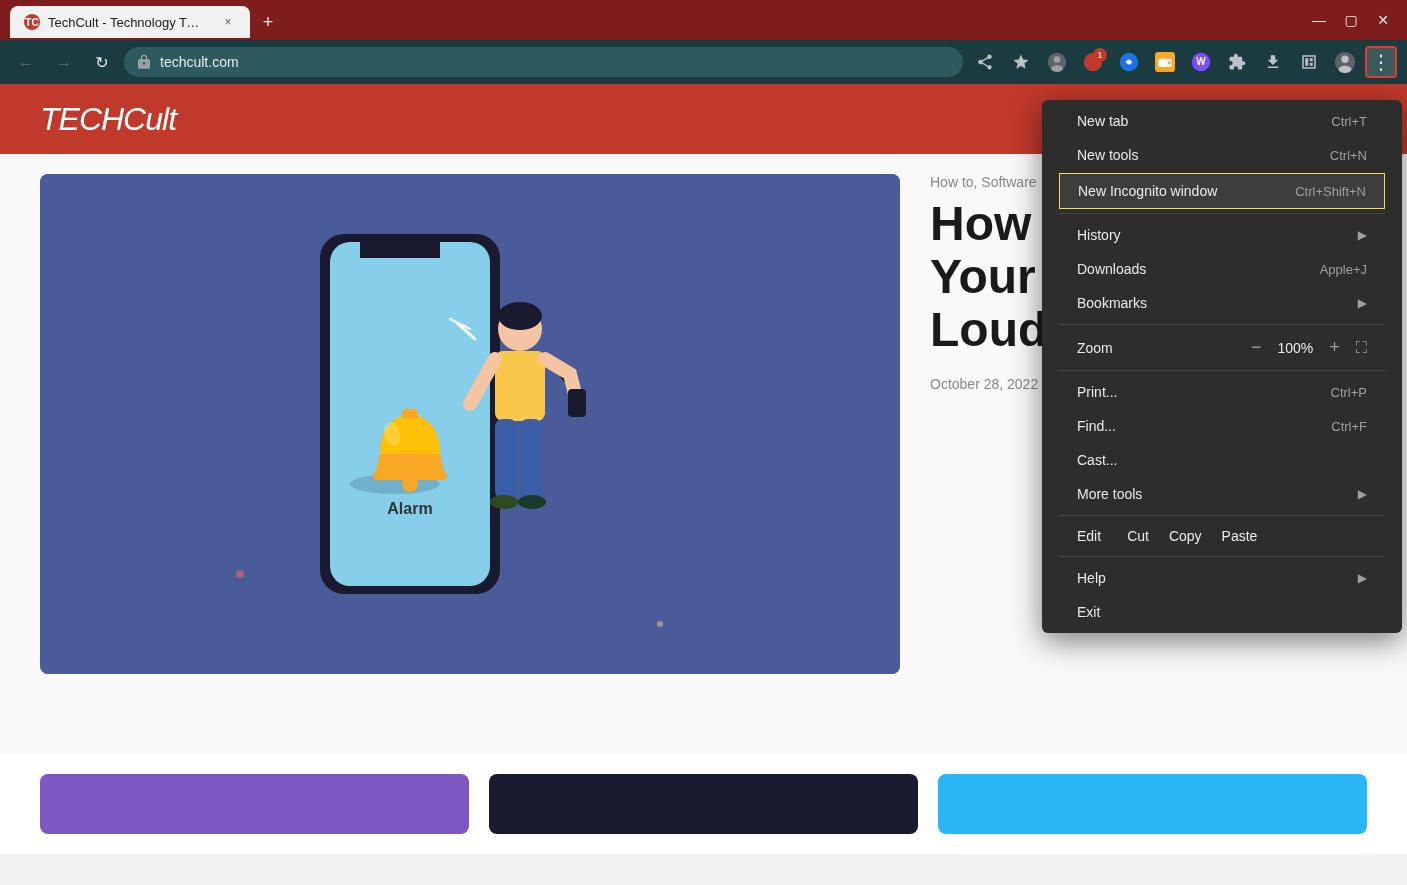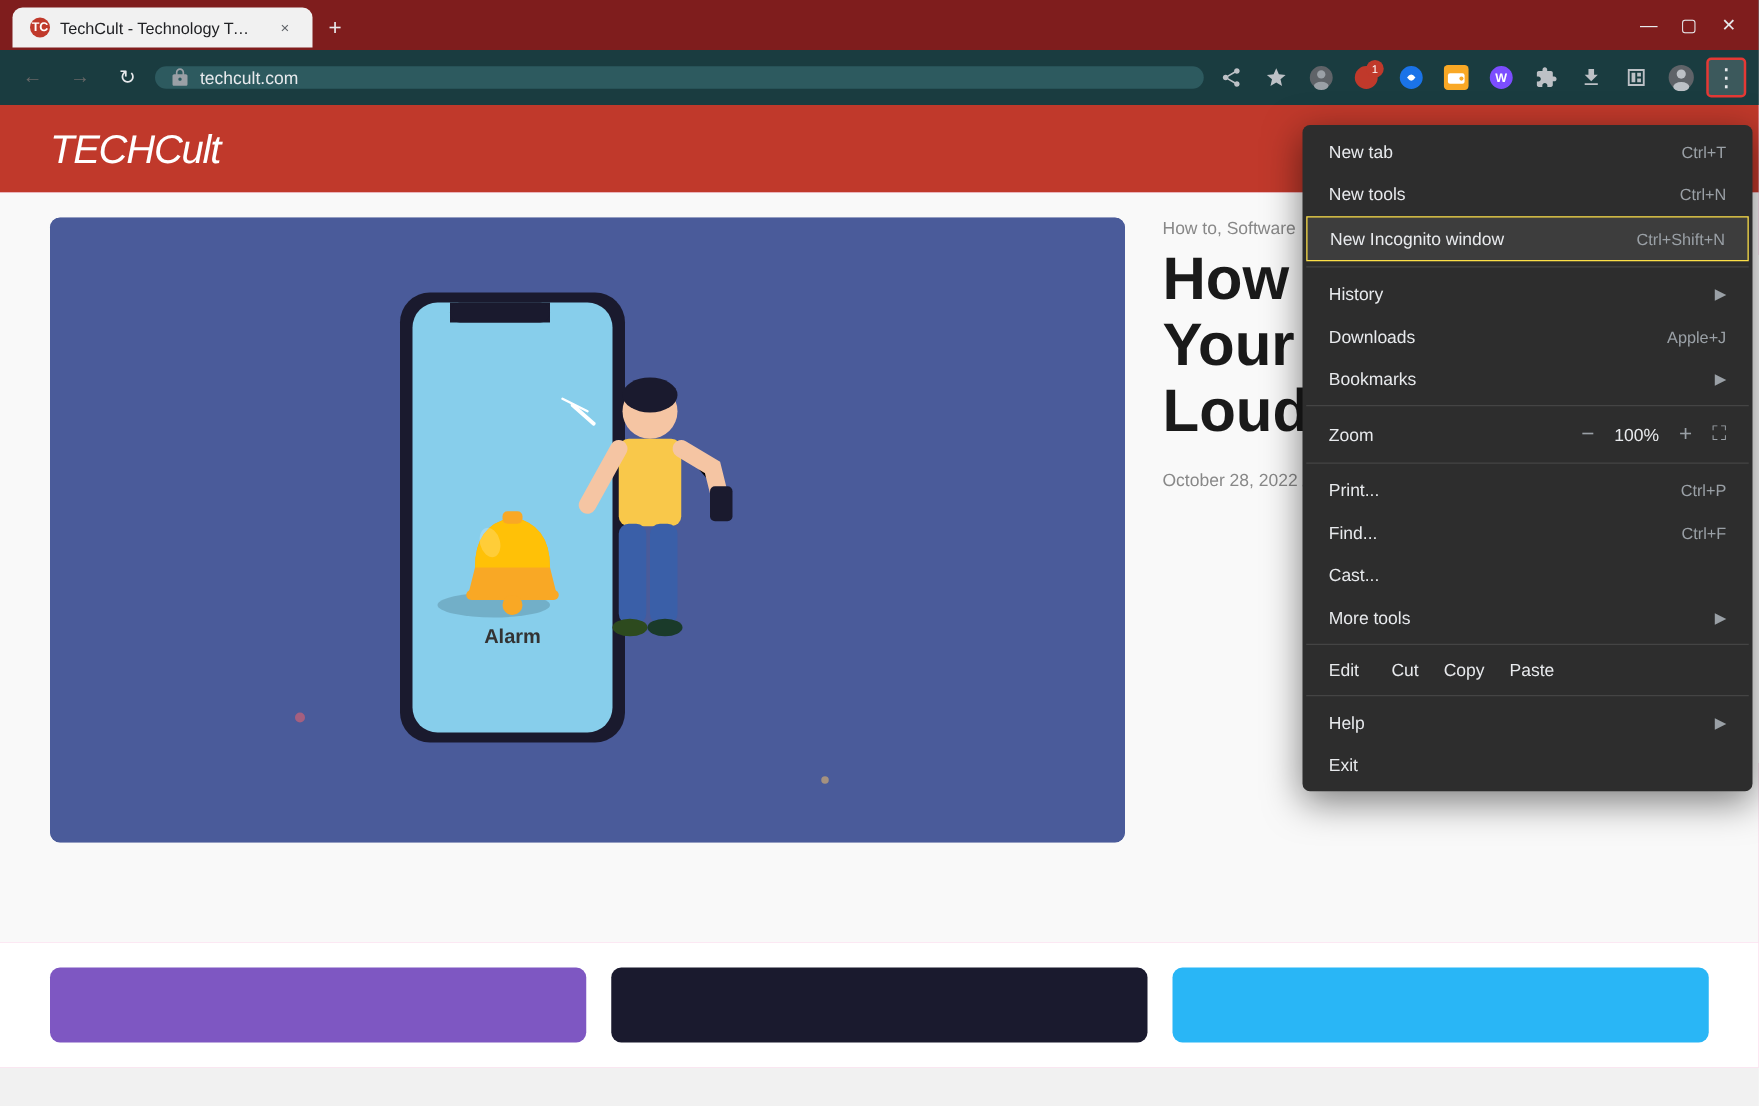--- a/index.html
+++ b/index.html
@@ -16,21 +16,21 @@
     .tab-title { font-size: 13px; color: #202124; white-space: nowrap; overflow: hidden; text-overflow: ellipsis; max-width: 160px; }
     .tab-close { width: 16px; height: 16px; border-radius: 50%; display: flex; align-items: center; justify-content: center; font-size: 12px; color: #5f6368; cursor: pointer; margin-left: 4px; }
     .new-tab-btn { width: 28px; height: 28px; border-radius: 50%; display: flex; align-items: center; justify-content: center; color: #e8eaed; font-size: 18px; cursor: pointer; margin-left: 4px; }
     .title-bar-right { display: flex; align-items: center; gap: 4px; }
     .window-btn { width: 28px; height: 28px; display: flex; align-items: center; justify-content: center; color: #e8eaed; font-size: 14px; cursor: pointer; border-radius: 4px; }
 
     
     .nav-bar { display: flex; align-items: center; padding: 4px 10px; gap: 6px; background: #1a3c40; height: 44px; }
     .nav-btn { width: 32px; height: 32px; border-radius: 50%; display: flex; align-items: center; justify-content: center; color: #e8eaed; font-size: 16px; cursor: pointer; }
     .nav-btn.disabled { color: #666; cursor: default; }
-    .address-bar { flex: 1; background: #2d5a5f; border-radius: 20px; height: 18px; display: flex; align-items: center; padding: 0 12px; gap: 8px; }
+    .address-bar { flex: 1; background: #2d5a5f; border-radius: 20px; height: 30px; display: flex; align-items: center; padding: 0 12px; gap: 8px; }
     .address-text { color: #e8eaed; font-size: 14px; flex: 1; }
     .nav-icons { display: flex; align-items: center; gap: 4px; }
     .nav-icon { width: 32px; height: 32px; border-radius: 50%; display: flex; align-items: center; justify-content: center; color: #bdc1c6; font-size: 16px; cursor: pointer; position: relative; }
     .badge { position: absolute; top: 2px; right: 2px; background: #c0392b; color: white; border-radius: 50%; width: 14px; height: 14px; font-size: 9px; display: flex; align-items: center; justify-content: center; }
     .menu-btn { width: 32px; height: 32px; border-radius: 4px; display: flex; align-items: center; justify-content: center; color: #e8eaed; font-size: 20px; cursor: pointer; background: rgba(255,255,255,0.15); border: 2px solid #e53935; }
 
     
     .website { background: #f9a8d4; position: relative; }
     
     
@@ -50,21 +50,21 @@
     .article-date { font-size: 14px; color: #888; margin-top: 20px; }
 
     
     .thumbnails { display: flex; gap: 20px; padding: 20px 40px; background: white; }
     .thumb { flex: 1; height: 60px; border-radius: 8px; }
     .thumb-purple { background: #7e57c2; }
     .thumb-dark { background: #1a1a2e; }
     .thumb-blue { background: #29b6f6; }
 
     
-    .context-menu { position: fixed; top: 100px; right: 5px; width: 360px; background: #2d2d2d; border-radius: 6px; box-shadow: 0 8px 30px rgba(0,0,0,0.5); z-index: 9999; padding: 4px 3px; color: #e8eaed; font-size: 14px; }
+    .context-menu { position: fixed; top: 100px; right: 5px; width: 360px; background: #2d2d2d; border-radius: 6px; box-shadow: 0 8px 30px rgba(0,0,0,0.5); z-index: 9999; padding: 4px 17px; color: #e8eaed; font-size: 14px; }
     .menu-item { display: flex; align-items: center; justify-content: space-between; padding: 9px 18px; cursor: pointer; white-space: nowrap; }
     .menu-item.highlighted { background: #3d3d3d; border: 1px solid #fde047; margin: 1px 0; }
     .menu-item-label { color: #e8eaed; }
     .menu-item-shortcut { color: #9aa0a6; font-size: 13px; }
     .menu-item-arrow { color: #9aa0a6; font-size: 12px; }
     .menu-separator { height: 1px; background: #444; margin: 4px 0; }
     .zoom-row { display: flex; align-items: center; justify-content: space-between; padding: 6px 18px; }
     .zoom-label { color: #e8eaed; }
     .zoom-controls { display: flex; align-items: center; gap: 10px; }
     .zoom-btn { color: #9aa0a6; font-size: 18px; cursor: pointer; padding: 2px 6px; }

